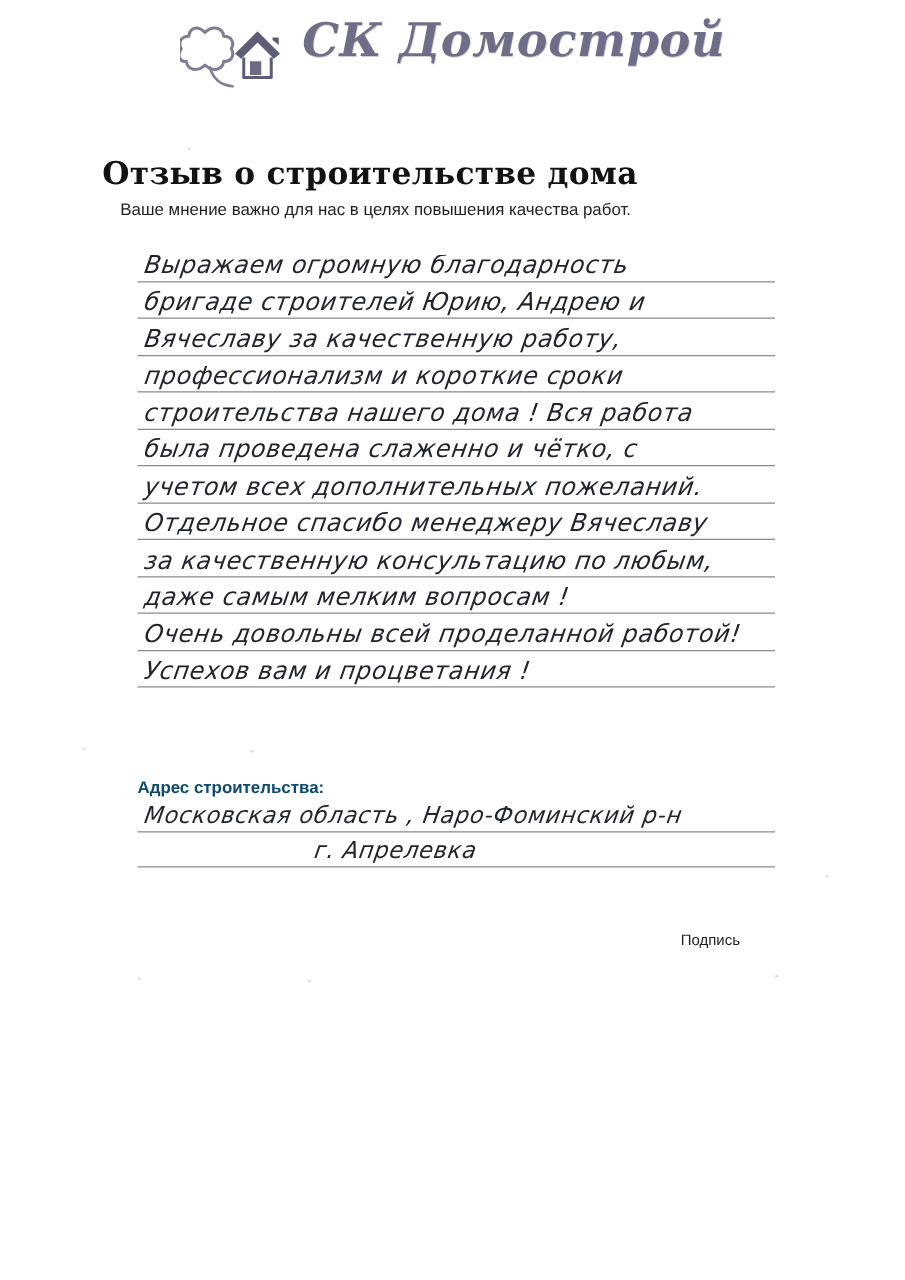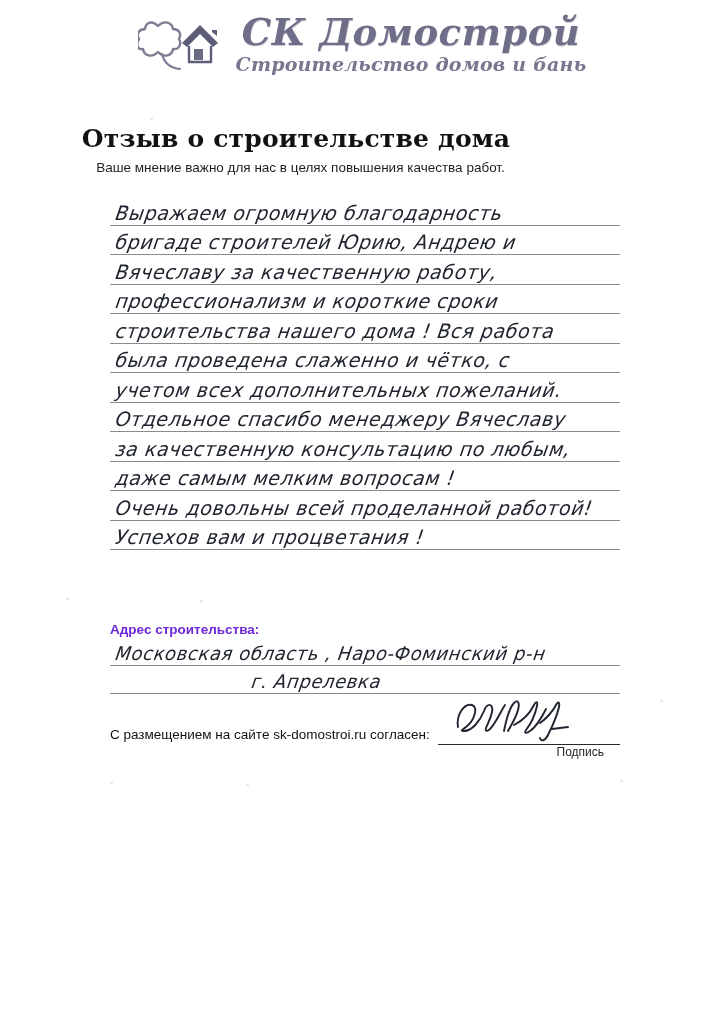--- a/index.html
+++ b/index.html
@@ -120,21 +120,21 @@
   }
 
   
   .address-label {
     position: absolute;
     left: 110px;
     top: 622px;
     font-family: "Liberation Sans", sans-serif;
     font-weight: bold;
     font-size: 13.5px;
-    color: #6d28d9;
+    color: #0c4a6e;
   }
   .address-lines {
     position: absolute;
     left: 110px;
     top: 638px;
     width: 510px;
   }
   .address-lines .hw-line {
     height: 27px;
   }
@@ -171,21 +171,21 @@
   .signature-mark {
     position: absolute;
     left: 14px;
     bottom: 1px;
     width: 120px;
     height: 46px;
     overflow: visible;
   }
   .signature-caption {
     position: absolute;
-    left: 128px;
+    left: 116px;
     top: 745px;
     width: 510px;
     text-align: right;
     padding-right: 34px;
     font-family: "Liberation Sans", sans-serif;
     font-size: 12px;
     color: #1f1f1f;
     box-sizing: border-box;
   }
 
@@ -221,21 +221,20 @@
             <path d="M74 14 L79 14 L79 20 L74 16 Z"></path>
           </g>
           <g fill="none" stroke="#5d5d78" stroke-width="2.4" stroke-linejoin="round">
             <path d="M51 30 L51 46 L73 46 L73 30"></path>
           </g>
           <rect x="56" y="33" width="9" height="11" fill="#6b6b84"></rect>
         </svg>
       </span>
       <span class="logo-text">
         <span class="logo-title">СК Домострой</span>
-        <span class="logo-sub">Строительство домов и бань</span>
       </span>
     </div>
   </div>
 
   <div class="doc-title">Отзыв о строительстве дома</div>
   <div class="doc-subtitle">Ваше мнение важно для нас в целях повышения качества работ.</div>
 
   <div class="review-body">
     <div class="hw-line">
         <span class="hw-text">Выражаем  огромную благодарность</span>
@@ -278,40 +277,20 @@
   <div class="address-label">Адрес строительства:</div>
   <div class="address-lines">
     <div class="hw-line">
         <span class="hw-text">Московская область , Наро-Фоминский р-н</span>
       </div>
     <div class="hw-line center">
         <span class="hw-text">г. Апрелевка</span>
       </div>
   </div>
 
-  <div class="consent-row">
-    <span class="consent-text">С размещением на сайте sk-domostroi.ru согласен:</span>
-    <span class="signature-slot">
-      <span class="signature-mark">
-        <svg viewBox="0 0 120 46" width="120" height="46" aria-hidden="true">
-          <g fill="none" stroke="#20242e" stroke-width="1.9" stroke-linecap="round" stroke-linejoin="round">
-            <path d="M6 30 C4 18 12 6 20 8 C27 10 22 24 14 30 C10 33 8 34 12 34
-                     C20 34 28 24 32 14 C34 8 38 6 40 10 C42 15 36 26 34 31
-                     C33 34 35 35 38 32 C44 26 50 12 53 8"></path>
-            <path d="M52 34 C54 24 58 10 62 6 C66 2 68 6 66 13 C64 21 58 30 56 34"></path>
-            <path d="M62 28 C70 24 78 16 82 8 C84 4 86 4 85 9 C83 18 78 28 74 33
-                     C72 36 74 37 78 34 C84 30 90 20 94 12"></path>
-            <path d="M88 26 C94 22 101 14 104 8 C106 4 108 5 107 10
-                     C105 19 100 30 96 38 C93 44 89 45 88 41"></path>
-            <path d="M100 32 L116 30"></path>
-          </g>
-        </svg>
-      </span>
-    </span>
-  </div>
   <div class="signature-caption">Подпись</div>
 
   <span class="speck" style="left:66px; top:598px;"></span>
   <span class="speck" style="left:200px; top:600px;"></span>
   <span class="speck" style="left:660px; top:700px;"></span>
   <span class="speck" style="left:110px; top:782px;"></span>
   <span class="speck" style="left:246px; top:784px;"></span>
   <span class="speck" style="left:620px; top:780px;"></span>
   <span class="speck" style="left:150px; top:118px;"></span>
 

